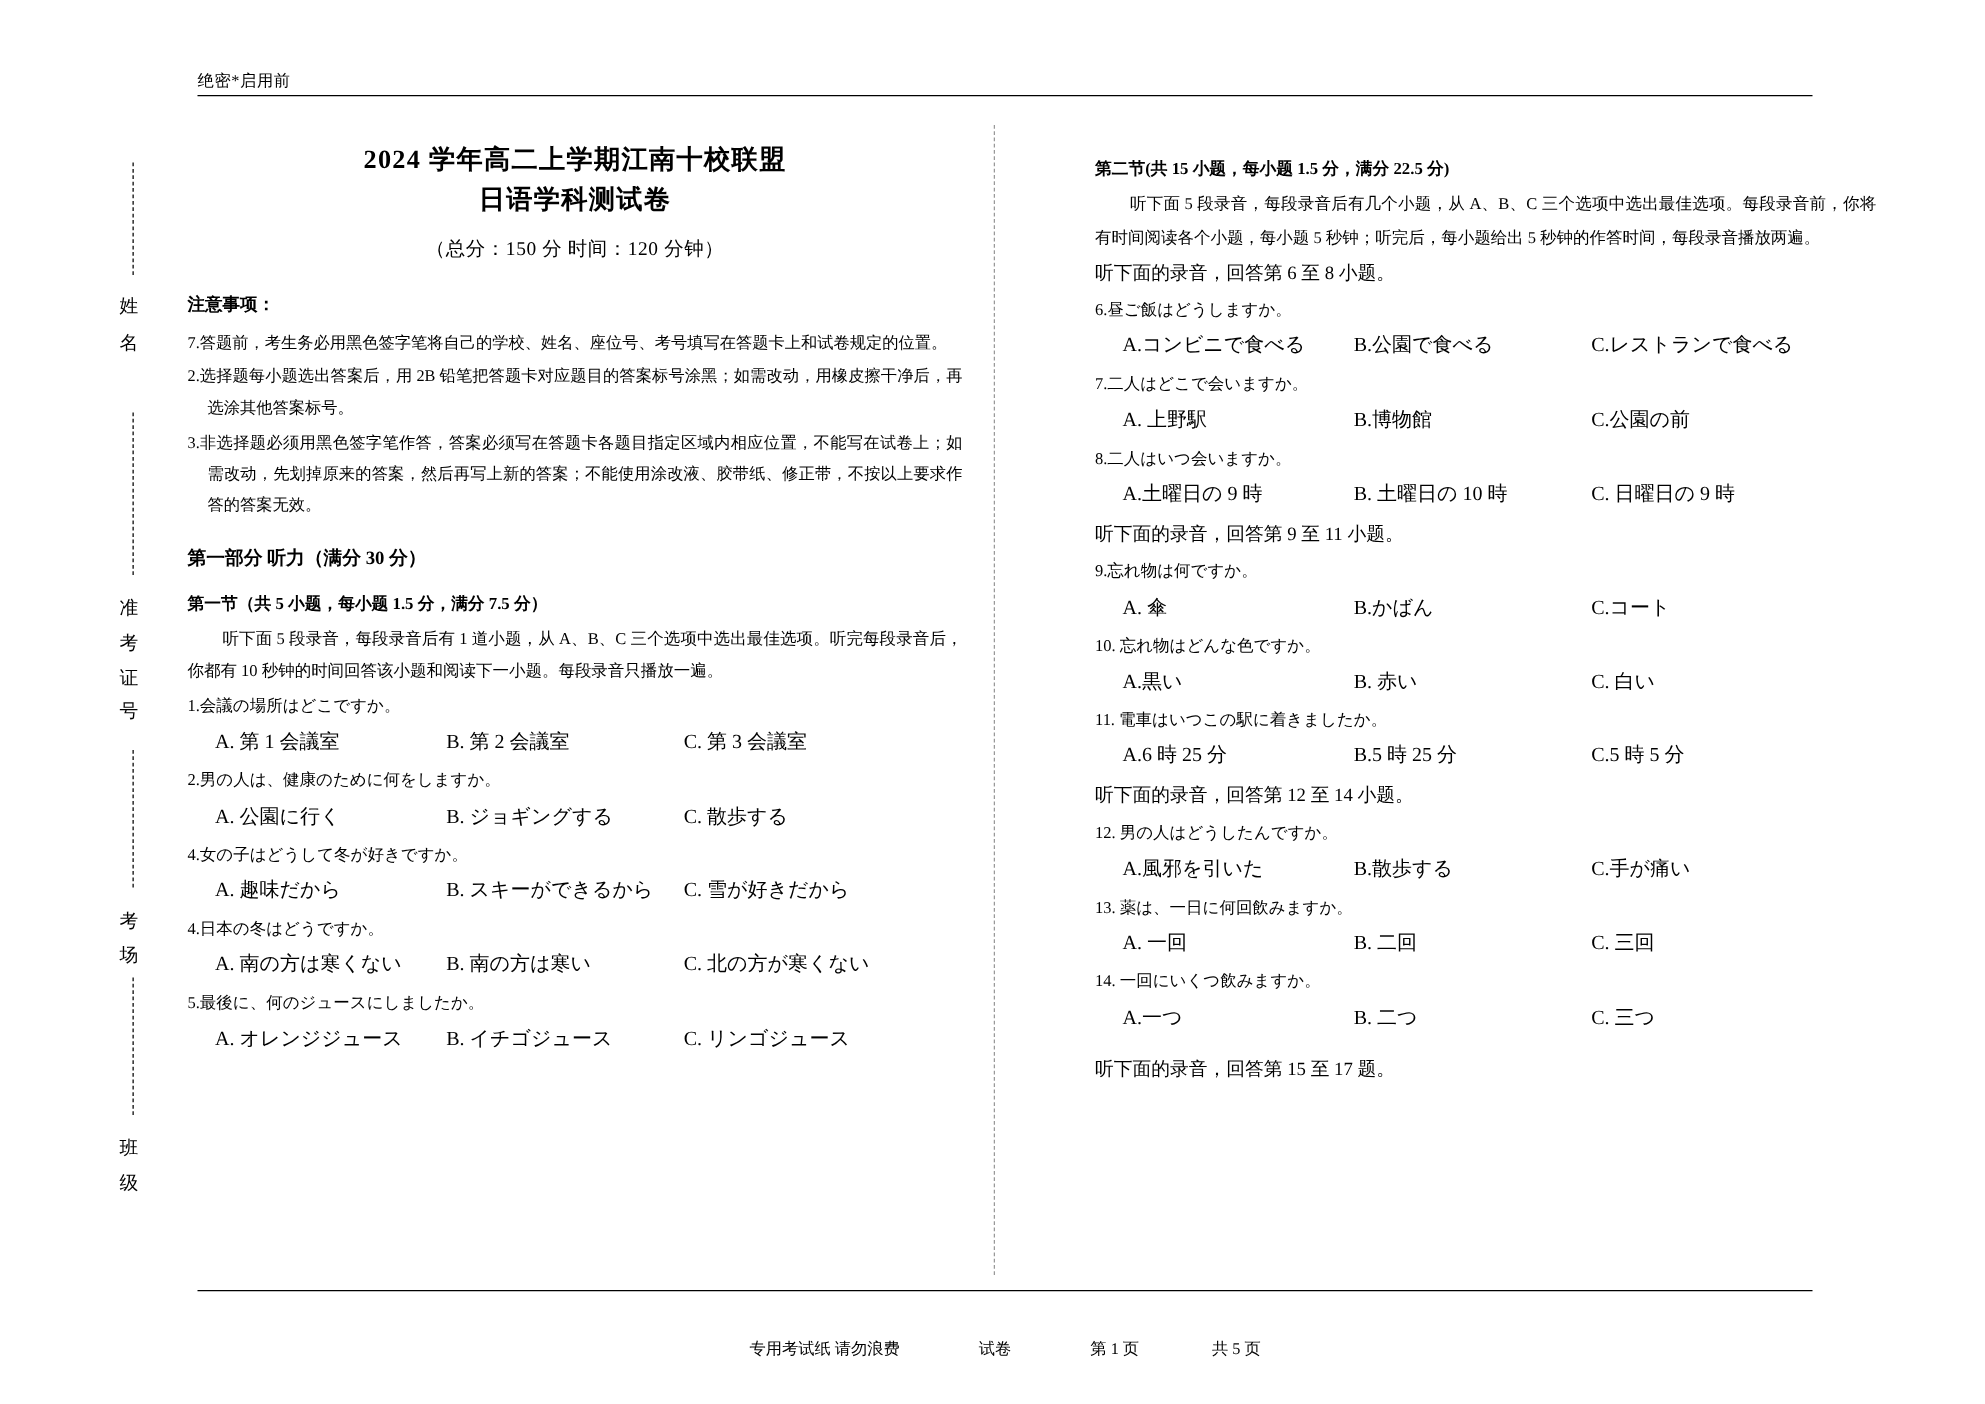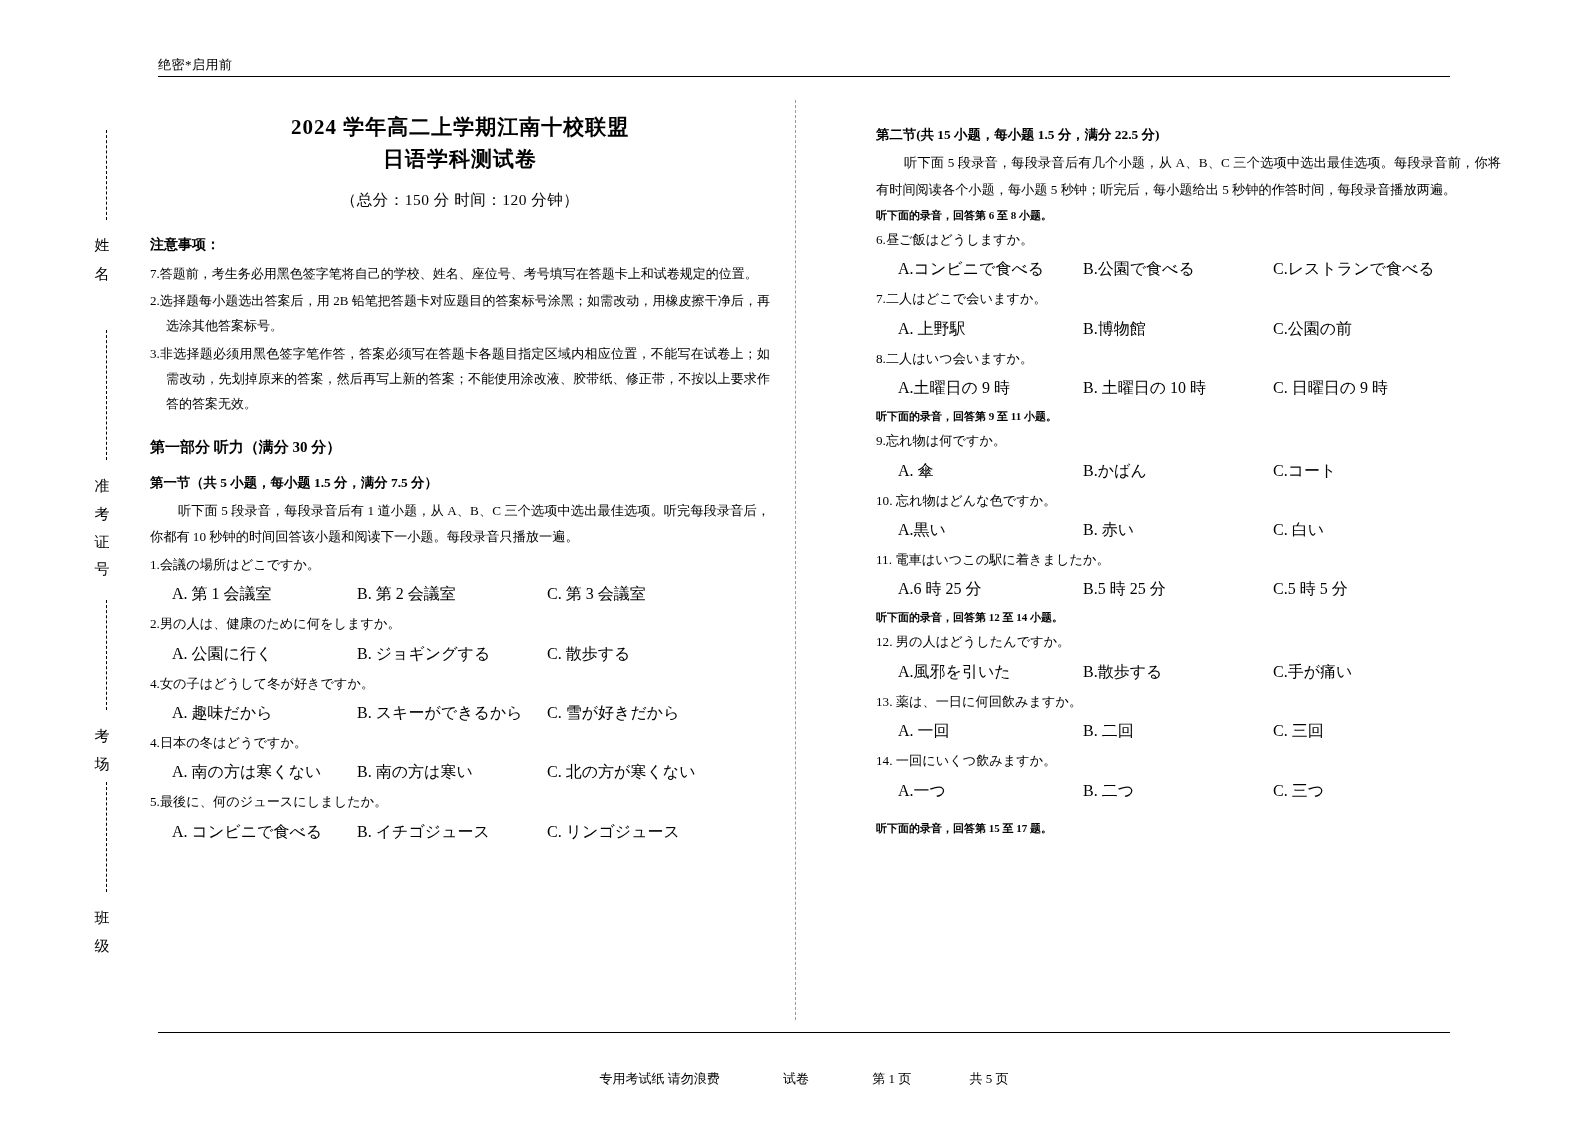--- a/index.html
+++ b/index.html
@@ -123,24 +123,23 @@
     margin-top: 8px;
   }
   .para {
     font-size: 13.2px;
     text-indent: 28px;
     text-align: justify;
     margin-top: 2px;
     line-height: 2.0;
   }
   .line {
-    font-size: 11px;
+    font-size: 15px;
     line-height: 2.0;
     margin-top: 1px;
-    font-weight: bold;
   }
   .q {
     font-size: 13.2px;
     line-height: 2.0;
     margin-top: 1px;
   }
   .opts {
     display: flex;
     font-size: 16px;
     line-height: 2.0;
@@ -232,21 +231,21 @@
 
     <div class="q">4.日本の冬はどうですか。</div>
     <div class="opts">
       <span class="opt-a">A. 南の方は寒くない</span>
       <span class="opt-b">B. 南の方は寒い</span>
       <span class="opt-c">C. 北の方が寒くない</span>
     </div>
 
     <div class="q">5.最後に、何のジュースにしましたか。</div>
     <div class="opts">
-      <span class="opt-a">A. コンビニで食べる</span>
+      <span class="opt-a">A. オレンジジュース</span>
       <span class="opt-b">B. イチゴジュース</span>
       <span class="opt-c">C. リンゴジュース</span>
     </div>
 
   </div>
 
   <div class="col col-right">
 
     <div class="section-head" style="margin-top:22px;">第二节(共 15 小题，每小题 1.5 分，满分 22.5 分)</div>
     <div class="para">听下面 5 段录音，每段录音后有几个小题，从 A、B、C 三个选项中选出最佳选项。每段录音前，你将有时间阅读各个小题，每小题 5 秒钟；听完后，每小题给出 5 秒钟的作答时间，每段录音播放两遍。</div>

